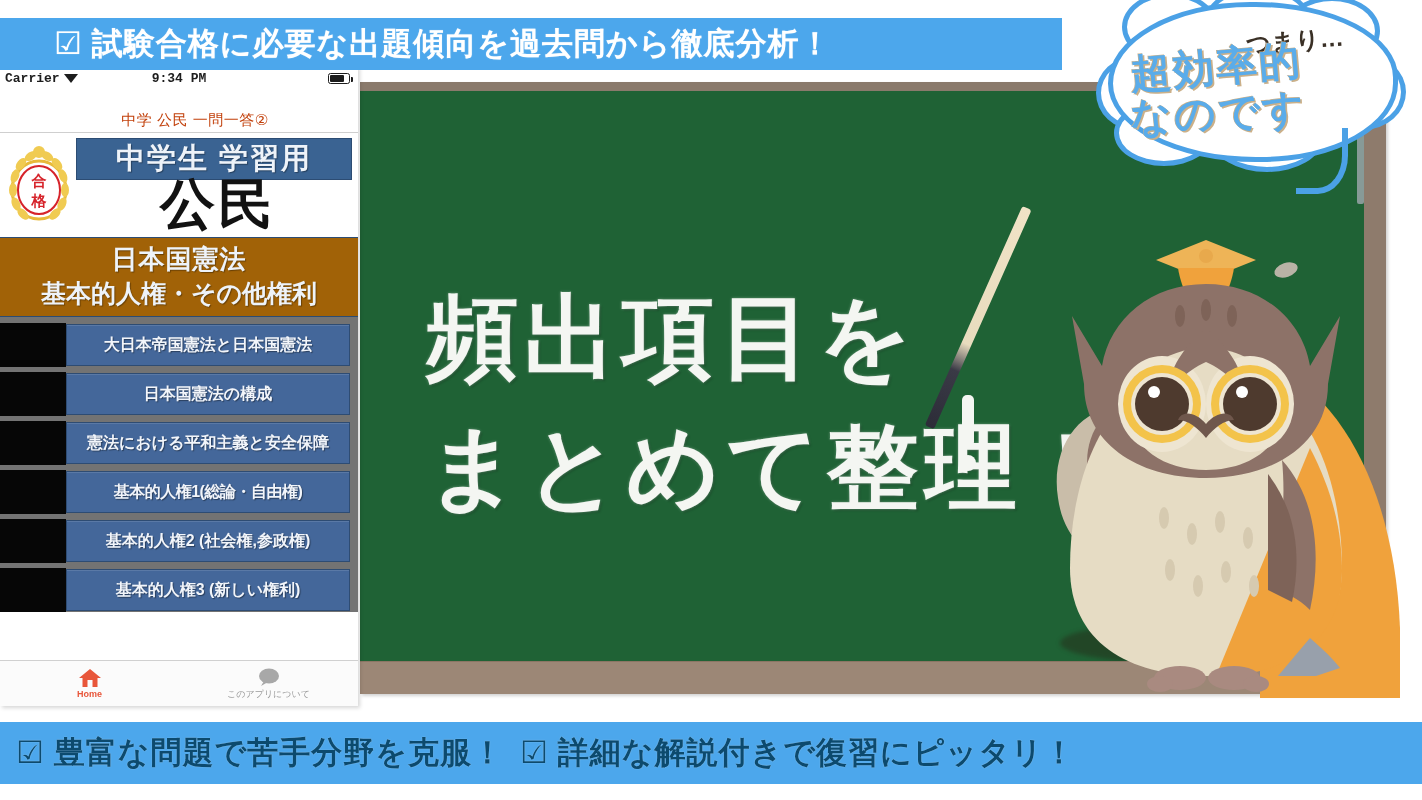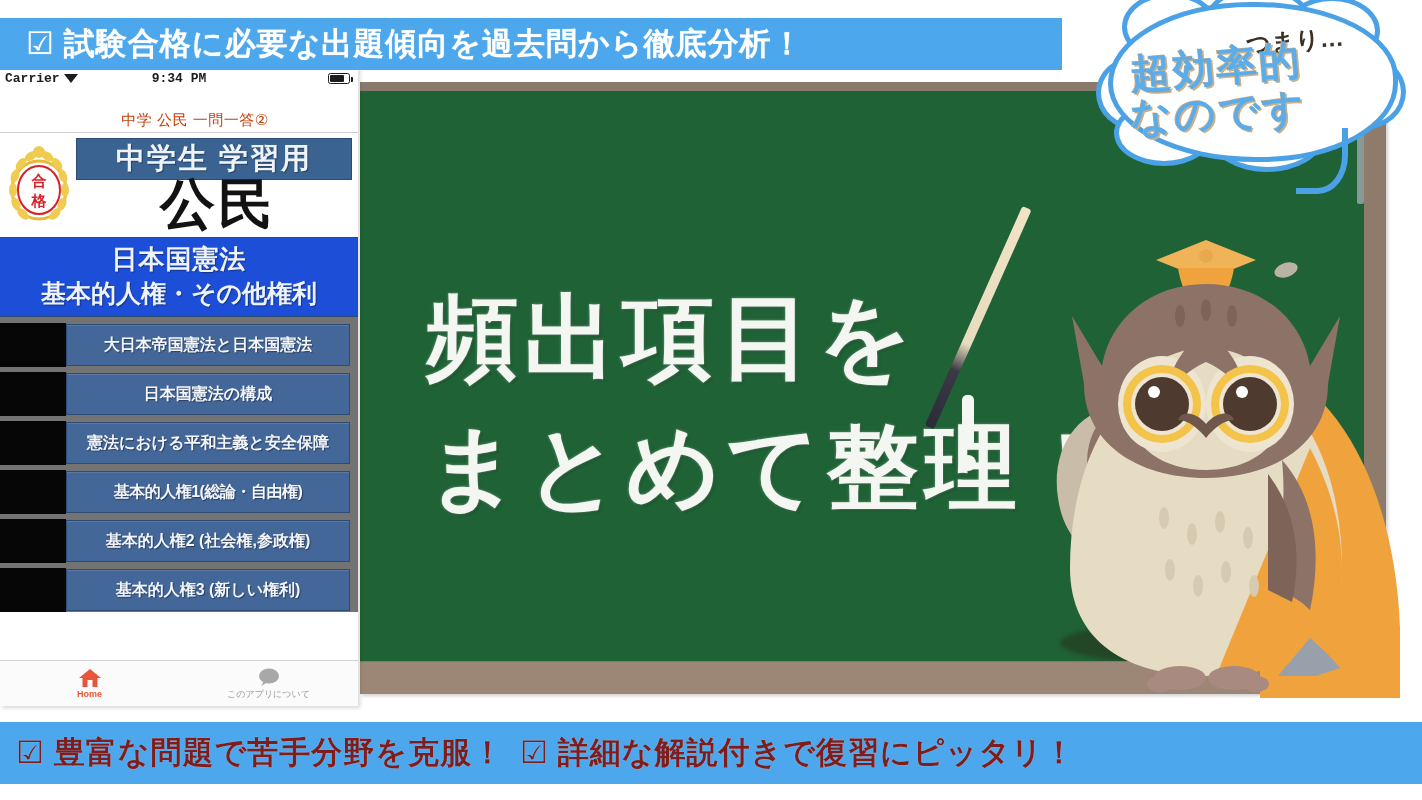--- a/index.html
+++ b/index.html
@@ -13,34 +13,34 @@
   
   .top-banner{
     position:absolute; left:0; top:18px; width:1062px; height:52px;
     background:#4ca7ec;
     display:flex; align-items:center;
     z-index:6;
   }
   .top-banner .bt{
     color:#ffffff; font-size:31px; font-weight:bold;
     white-space:nowrap; letter-spacing:1px;
-    padding-left:26px;
+    padding-left:54px;
     text-shadow:0 0 1px rgba(255,255,255,.6);
   }
   .cbox{ display:inline-block; margin-right:9px; }
 
   
   .bottom-banner{
     position:absolute; left:0; top:722px; width:1422px; height:62px;
     background:#4ca7ec;
     display:flex; align-items:center;
     z-index:6;
   }
   .bottom-banner .bt{
-    color:#7f1d1d; font-size:31px; font-weight:bold; white-space:nowrap;
+    color:#0c4a6e; font-size:31px; font-weight:bold; white-space:nowrap;
     letter-spacing:1px;
     text-shadow:0 0 1px rgba(255,255,255,.6);
     padding-left:16px;
   }
   .bb1{ padding-left:38px; }
   .bb2{ padding-left:52px; }
 
   
   .board-wrap{
     position:absolute; left:360px; top:82px; width:1026px; height:612px;
@@ -213,21 +213,21 @@
   .big-subject{
     position:absolute; left:0; top:44px; right:0; height:60px;
     display:flex; justify-content:center;
   }
   .big-subject span{
     color:#121212; font-size:55px; font-weight:bold; letter-spacing:3px;
     line-height:1;
   }
 
   .section-head{
-    background:#1d4ed8; border-top:1px solid #2c4c73; border-bottom:1px solid #2c4c73;
+    background:#a16207; border-top:1px solid #2c4c73; border-bottom:1px solid #2c4c73;
     padding:4px 0 6px 0;
   }
   .section-head div{
     color:#eef3f9; text-align:center; font-weight:bold;
     text-shadow:1px 1px 1px rgba(0,0,0,.35);
   }
   .sh1{ font-size:26px; letter-spacing:1px; }
   .sh2{ font-size:25px; letter-spacing:0px; }
 
   .list-area{

